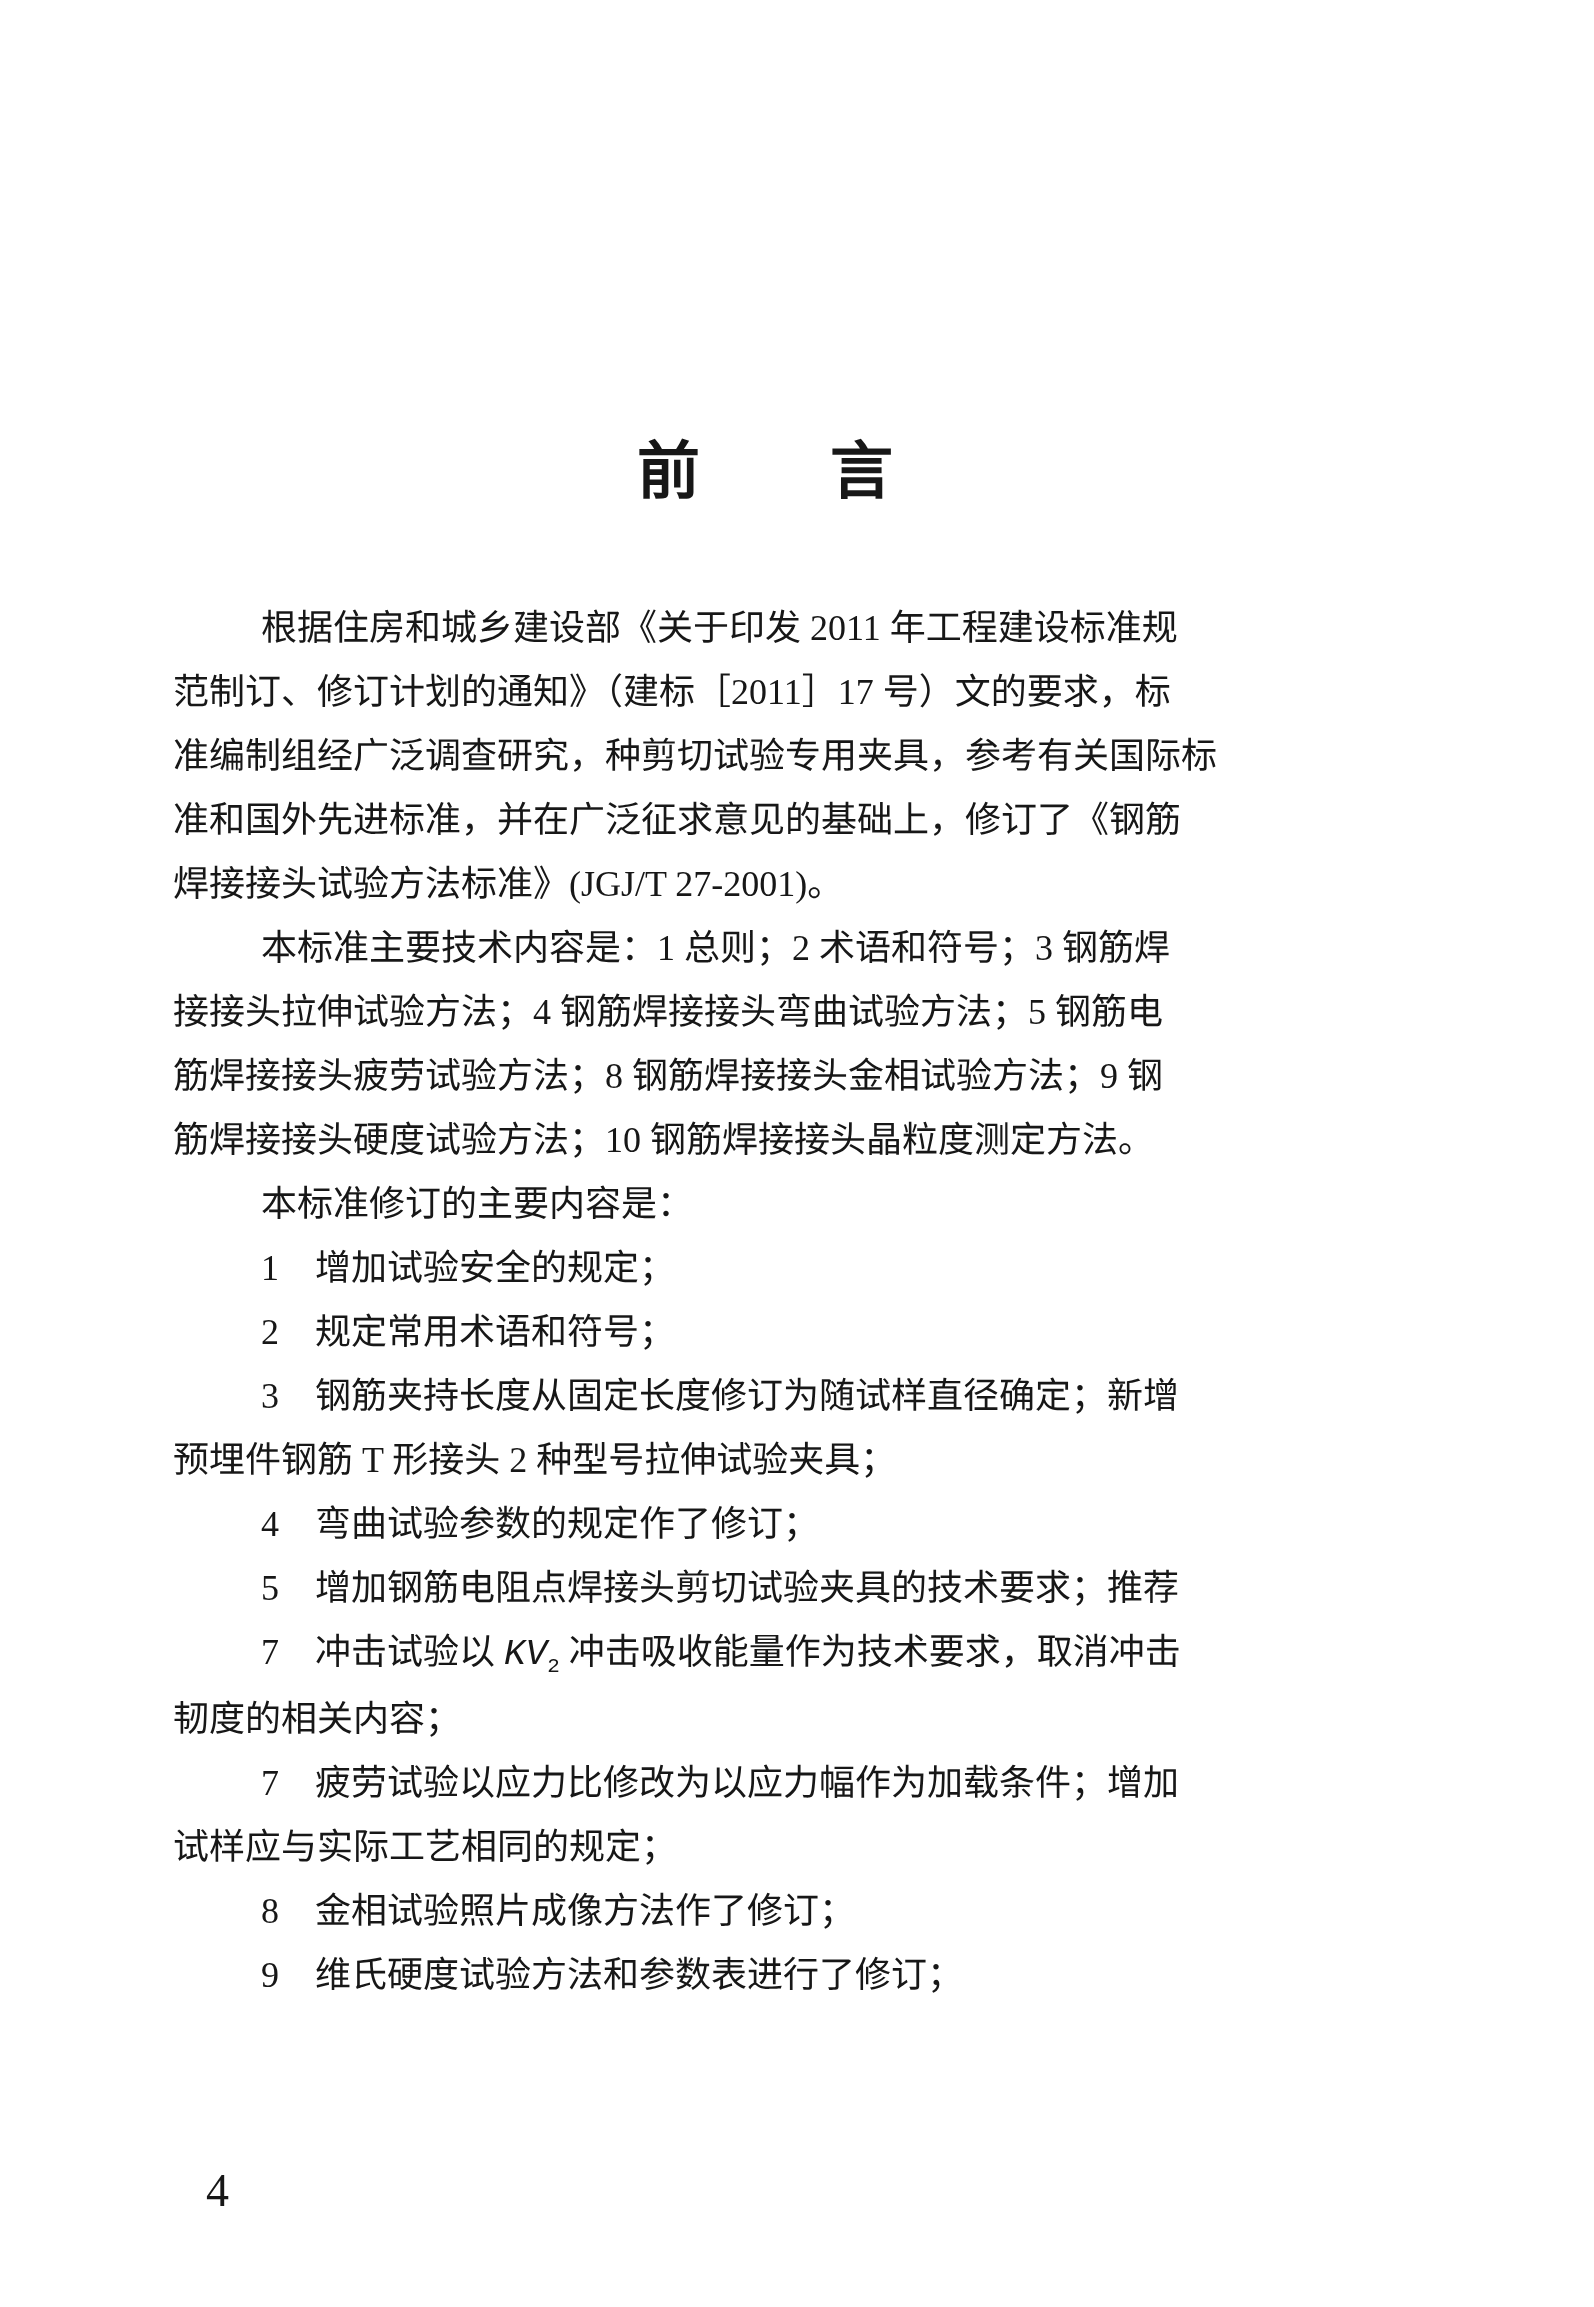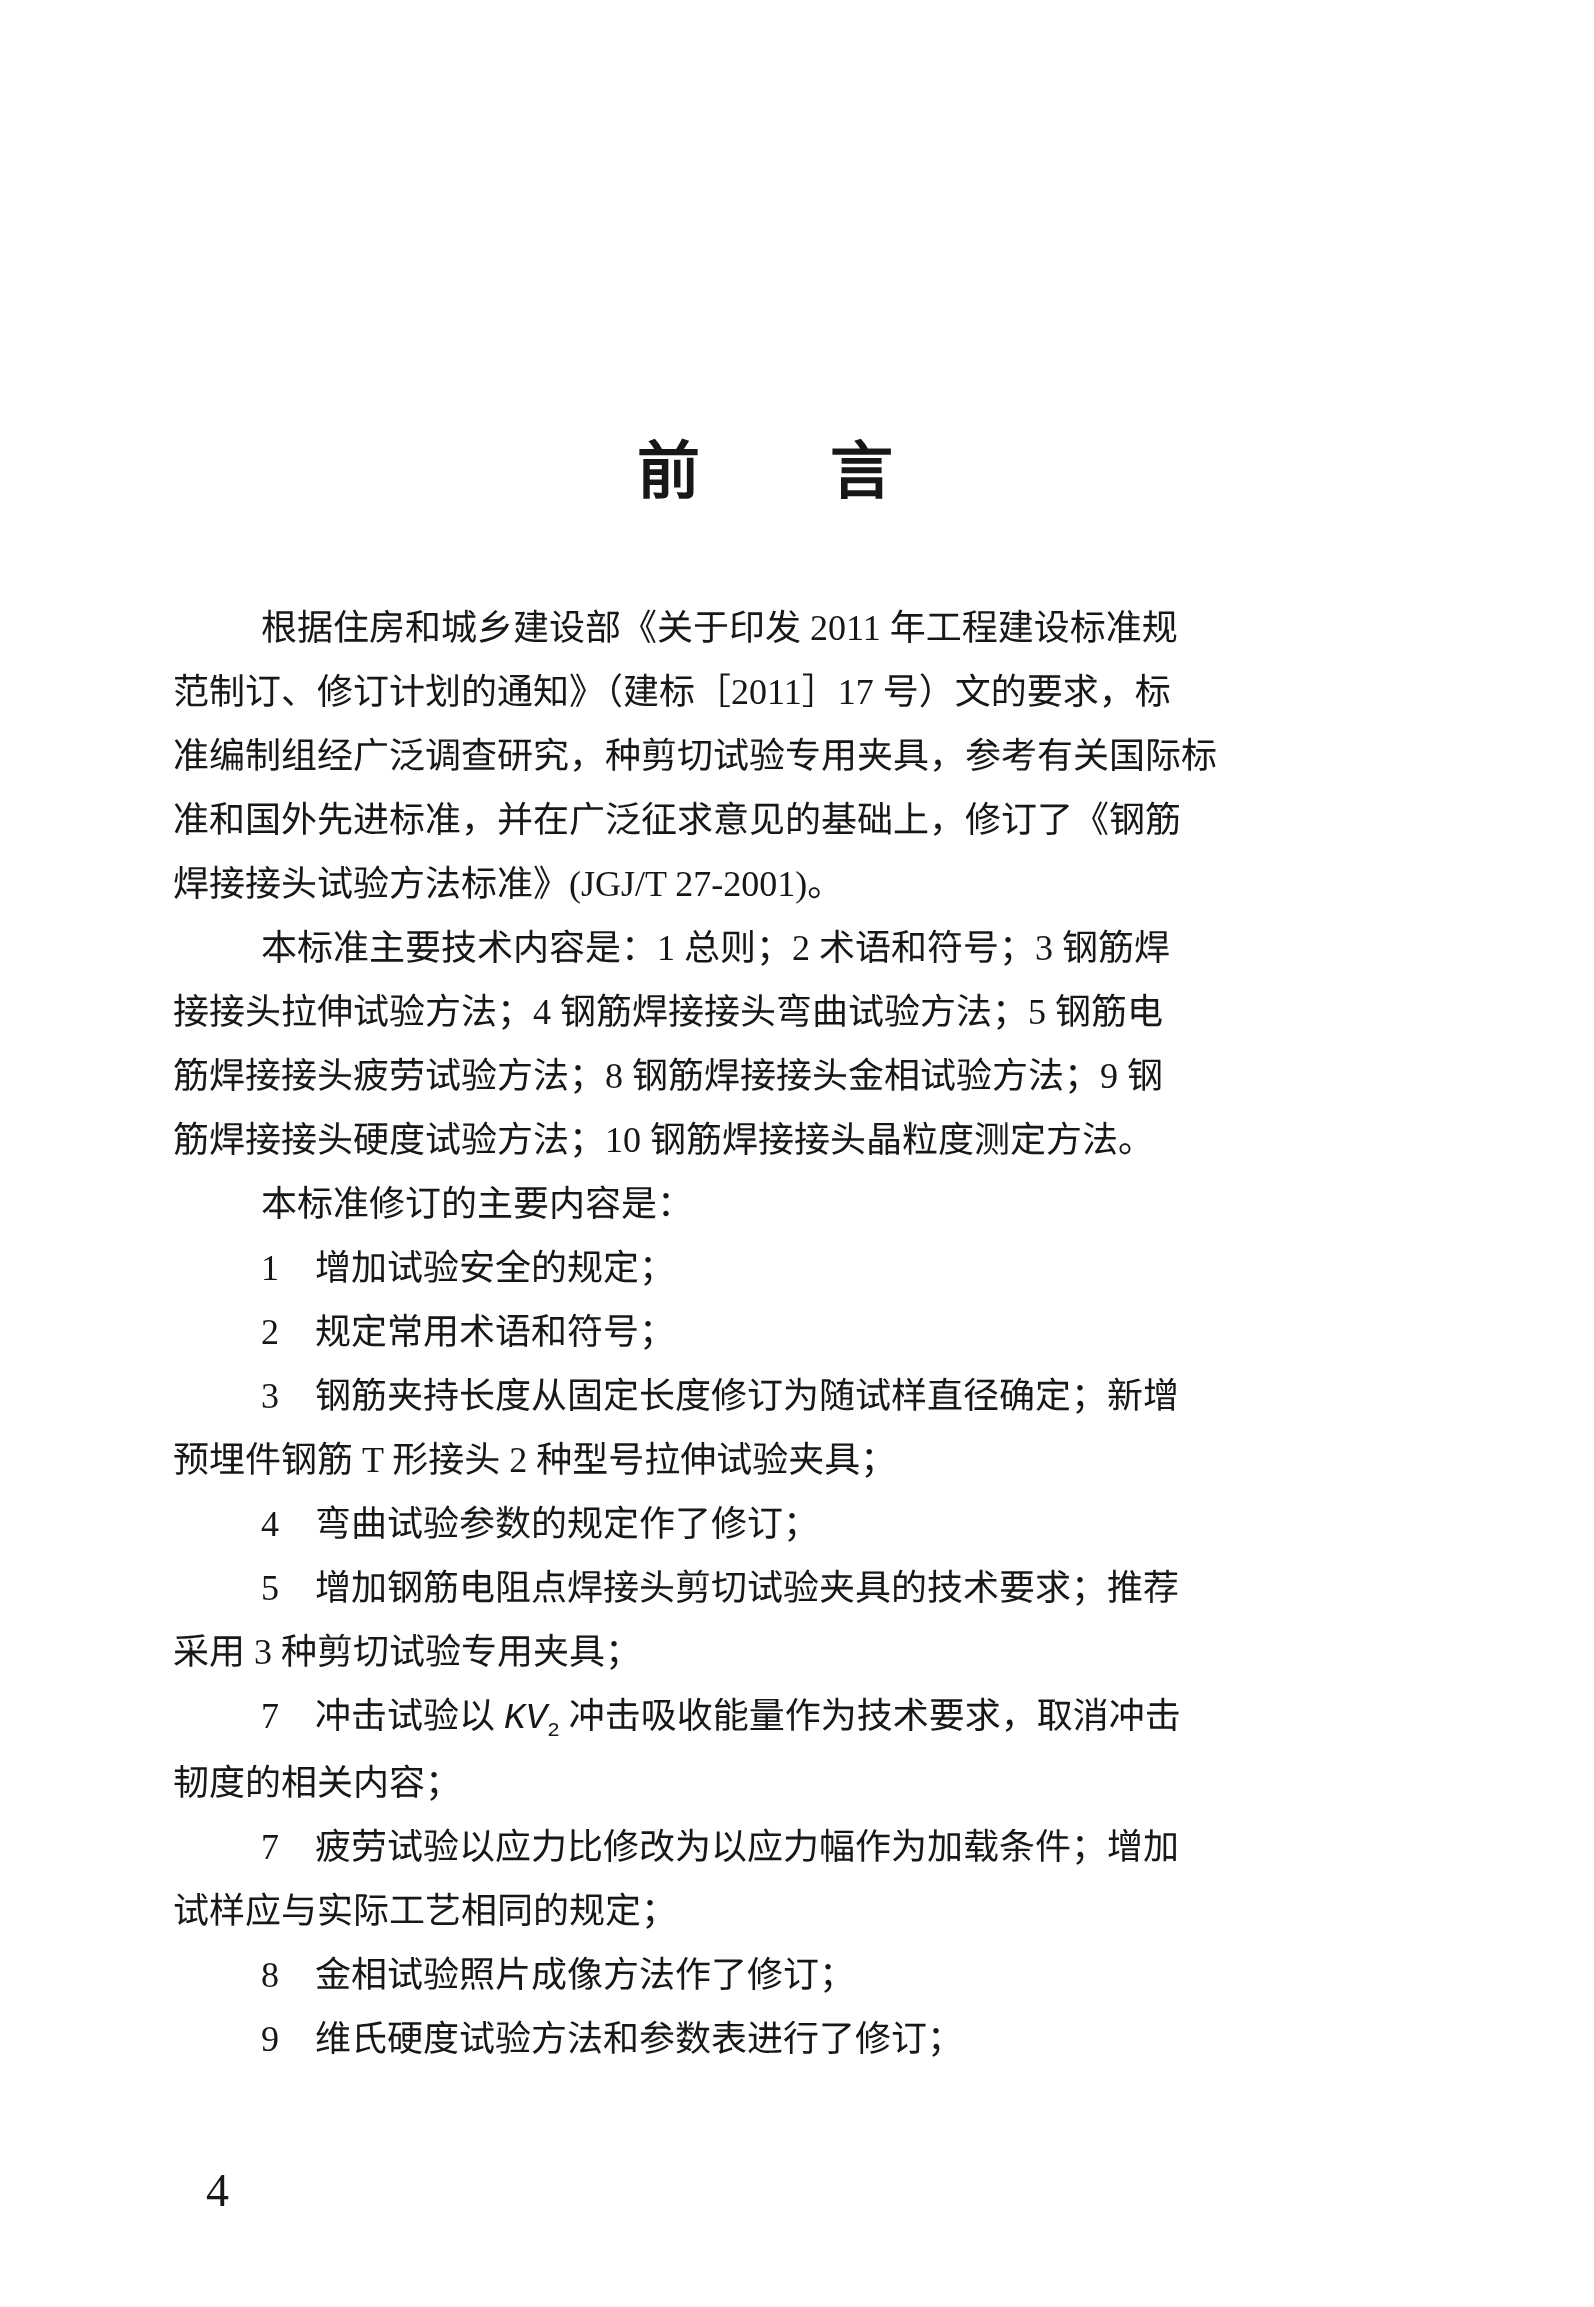--- a/index.html
+++ b/index.html
@@ -76,21 +76,20 @@
     <p class="line">接接头拉伸试验方法；4 钢筋焊接接头弯曲试验方法；5 钢筋电</p>
     <p class="line">筋焊接接头疲劳试验方法；8 钢筋焊接接头金相试验方法；9 钢</p>
     <p class="line">筋焊接接头硬度试验方法；10 钢筋焊接接头晶粒度测定方法。</p>
     <p class="line indent">本标准修订的主要内容是：</p>
     <p class="line indent">1　增加试验安全的规定；</p>
     <p class="line indent">2　规定常用术语和符号；</p>
     <p class="line indent">3　钢筋夹持长度从固定长度修订为随试样直径确定；新增</p>
     <p class="line">预埋件钢筋 T 形接头 2 种型号拉伸试验夹具；</p>
     <p class="line indent">4　弯曲试验参数的规定作了修订；</p>
     <p class="line indent">5　增加钢筋电阻点焊接头剪切试验夹具的技术要求；推荐</p>
-    <p class="line">采用 3 种剪切试验专用夹具；</p>
     <p class="line indent">
       <span>7　冲击试验以 </span><span class="formula"><span>KV</span><sub>2</sub></span><span> 冲击吸收能量作为技术要求，取消冲击</span>
     </p>
     <p class="line">韧度的相关内容；</p>
     <p class="line indent">7　疲劳试验以应力比修改为以应力幅作为加载条件；增加</p>
     <p class="line">试样应与实际工艺相同的规定；</p>
     <p class="line indent">8　金相试验照片成像方法作了修订；</p>
     <p class="line indent">9　维氏硬度试验方法和参数表进行了修订；</p>
   </div>
 

